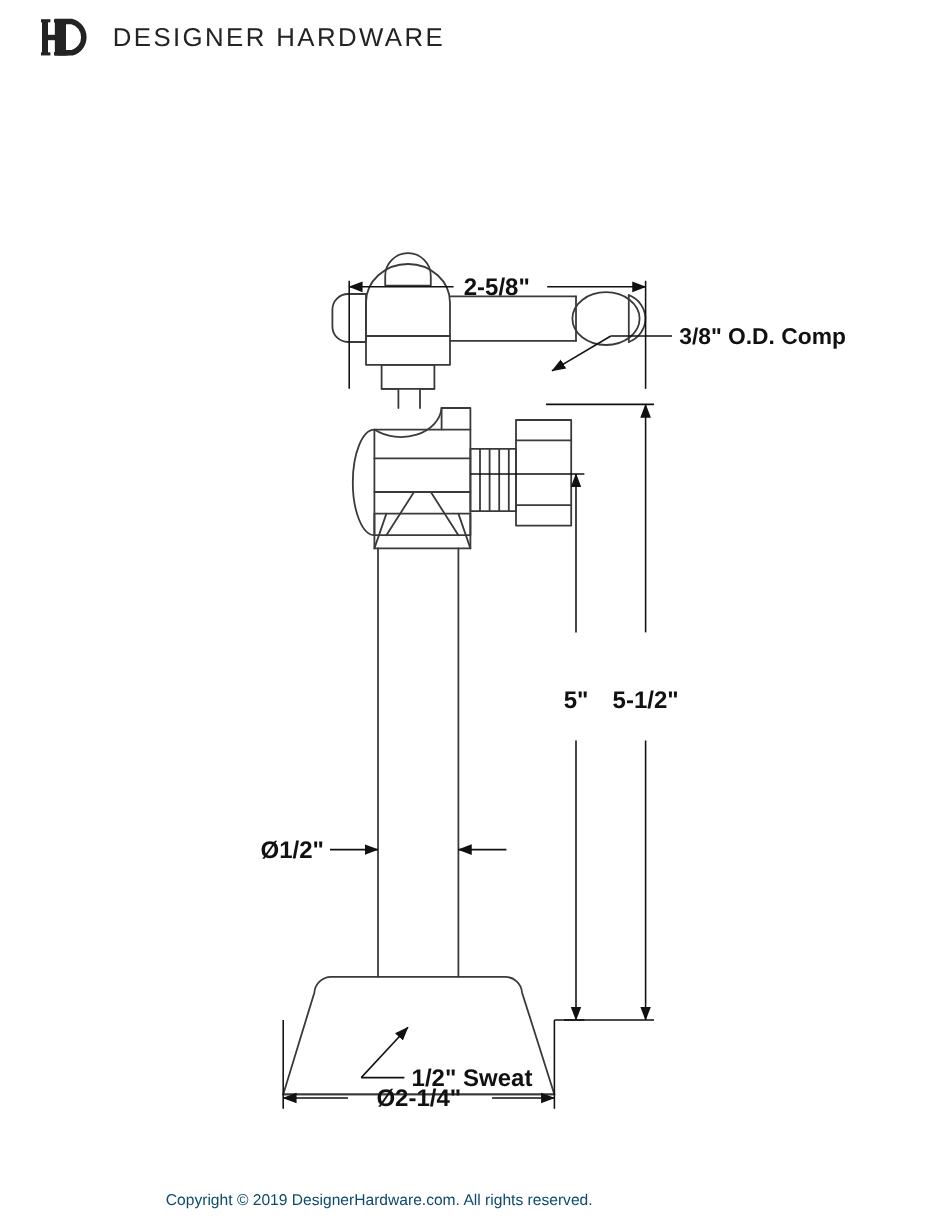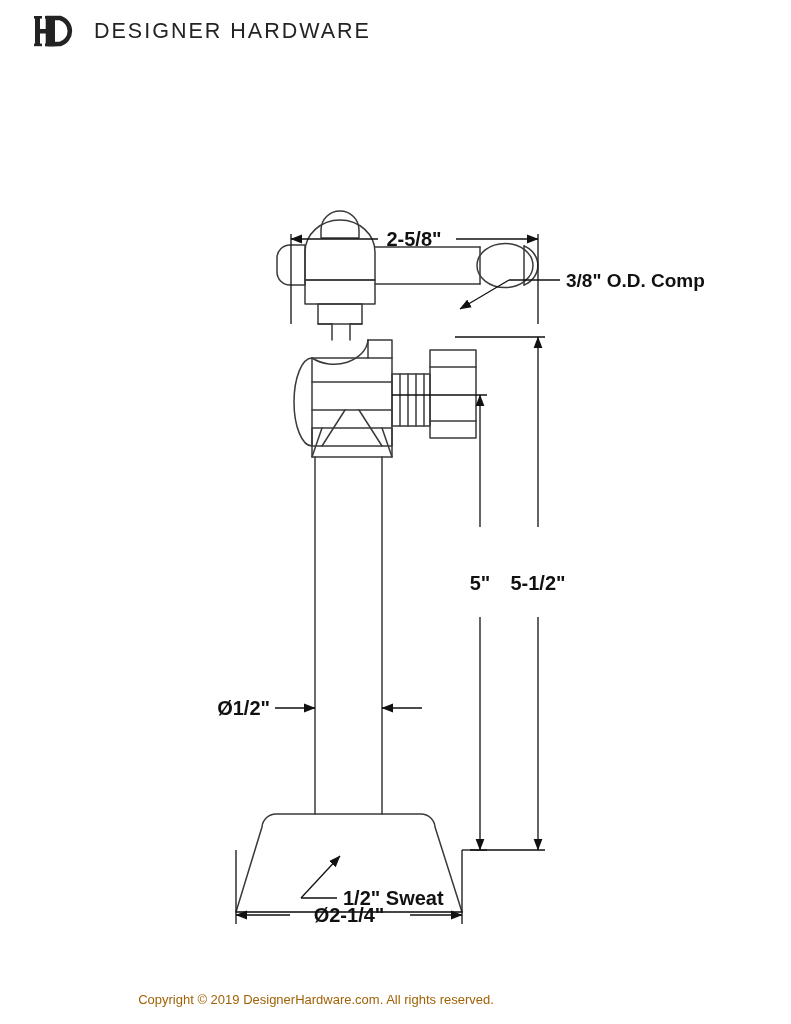--- a/index.html
+++ b/index.html
@@ -72,21 +72,21 @@
   }
 
   
   #copyright-footer {
     position: absolute;
     left: 0;
     top: 992px;
     width: 632px;
     text-align: center;
     font-size: 13px;
-    color: #a16207;
+    color: #0c4a6e;
     font-family: "Liberation Sans", sans-serif;
   }
 </style>
 </head>
 <body>
 
 <div id="brand-header">
   <svg id="brand-logo" viewBox="0 0 46 34" xmlns="http://www.w3.org/2000/svg">
 
     <rect x="1" y="3" width="5" height="28" fill="#232323"></rect>

